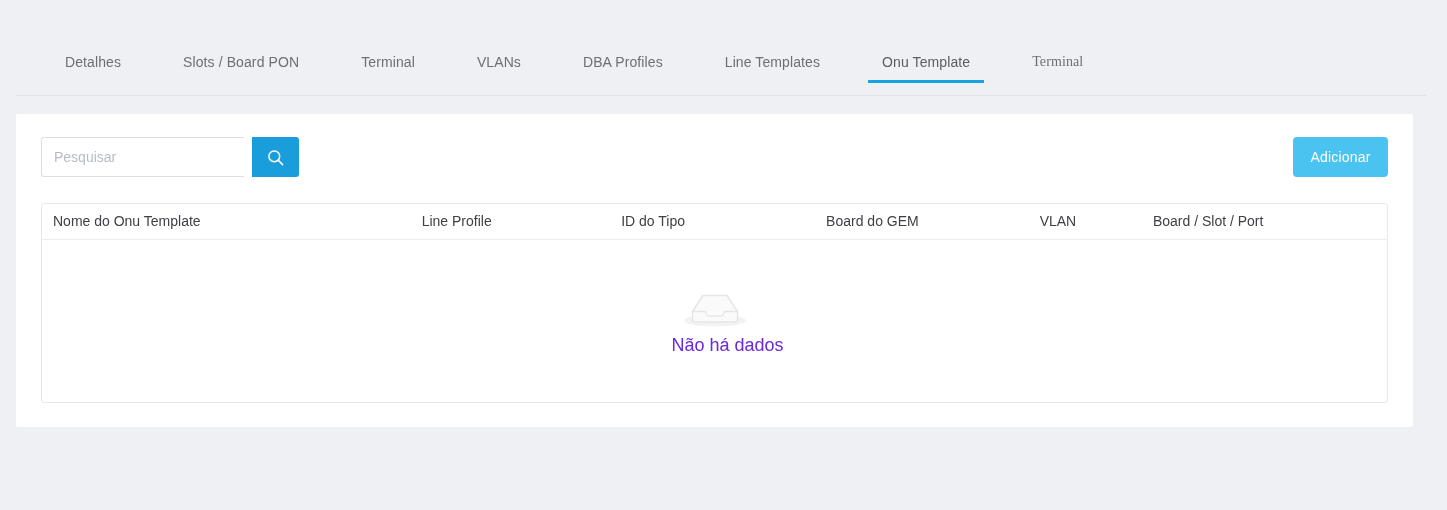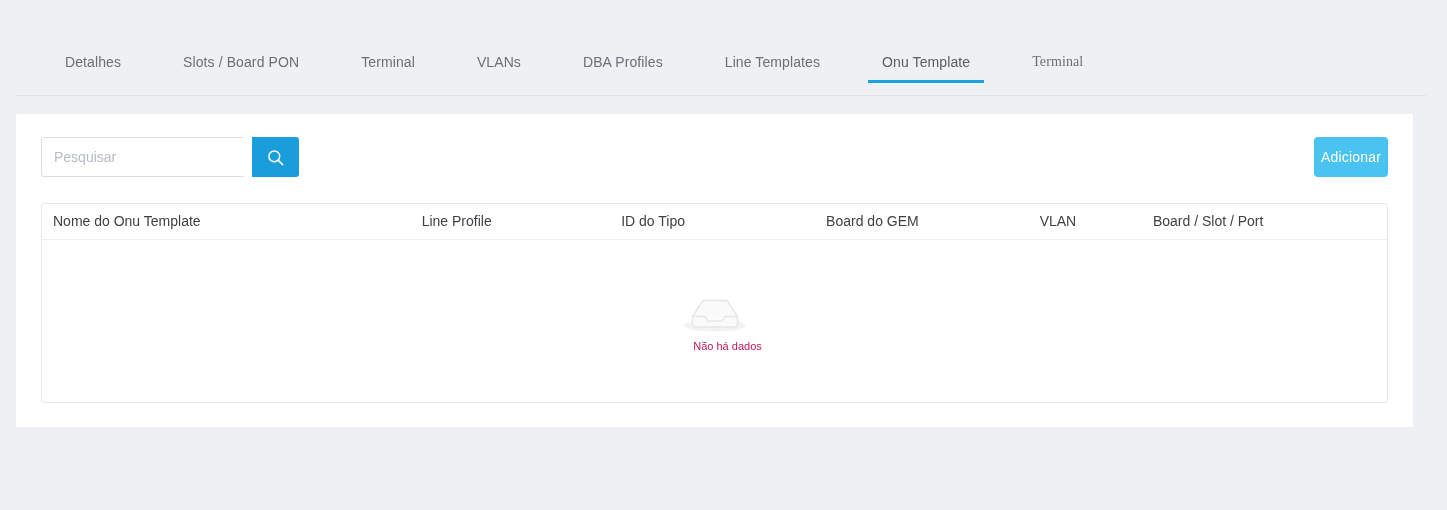--- a/index.html
+++ b/index.html
@@ -116,21 +116,21 @@
     display: flex;
     align-items: center;
     justify-content: center;
     padding: 0;
   }
   .search-btn svg { display: block; }
   .add-btn {
     position: absolute;
     right: 25px;
     top: 23px;
-    width: 74px;
+    width: 95px;
     height: 40px;
     border: none;
     border-radius: 4px;
     background: #4ac3f0;
     color: #ffffff;
     font-family: "Liberation Sans", sans-serif;
     font-size: 14px;
     cursor: pointer;
     letter-spacing: .2px;
   }
@@ -168,22 +168,22 @@
   .empty {
     height: 163px;
     display: flex;
     flex-direction: column;
     align-items: center;
     justify-content: center;
   }
   .empty-icon { margin-bottom: 7px; }
   .empty-icon svg { display: block; }
   .empty-text {
-    font-size: 11px;
-    color: #be185d;
+    font-size: 18px;
+    color: #6d28d9;
     margin-left: 26px;
   }
 </style>
 </head>
 <body>
 
 <div class="tabbar">
   <div class="tabbar-line"></div>
   <div class="tabs">
     <div class="tab">Detalhes</div>

